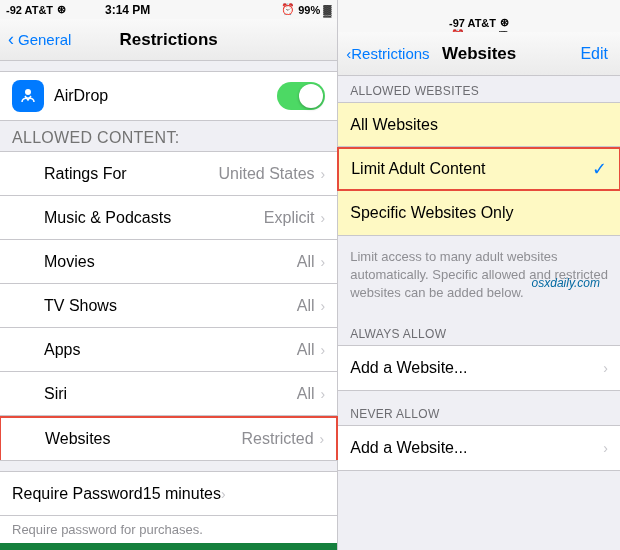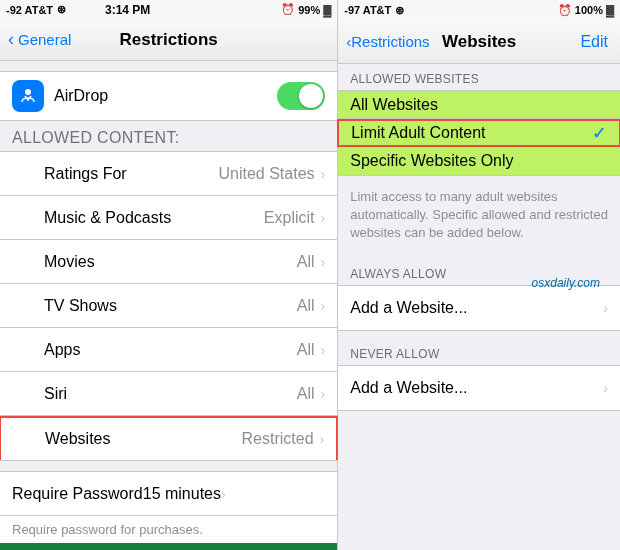--- a/index.html
+++ b/index.html
@@ -241,23 +241,23 @@
     .websites-options-group {
       background: #fff;
       border-top: 1px solid #c8c7cc;
       border-bottom: 1px solid #c8c7cc;
     }
 
     .website-option-row {
       display: flex;
       align-items: center;
       padding: 0 12px;
-      height: 28px;
-      border-bottom: 1px solid #c8c7cc;
-      background: #bef264;
+      height: 44px;
+      border-bottom: 1px solid #c8c7cc;
+      background: #fef9c3;
       cursor: pointer;
     }
     .website-option-row:last-child { border-bottom: none; }
     .website-option-row .opt-label { flex: 1; font-size: 16px; color: #000; }
     .website-option-row .checkmark { color: #007aff; font-size: 18px; }
 
     .limit-adult-row {
       border: 2px solid #e74c3c;
       margin: 0 -1px;
       z-index: 1;
@@ -398,21 +398,21 @@
       <span class="row-value">15 minutes</span>
       <span class="chevron">›</span>
     </div>
     <div class="require-password-sub">Require password for purchases.</div>
   </div>
 
 </div>
 
 <div class="right-panel" style="position:relative;">
 
-  <div class="status-bar-right" style="background:#f7f7f7; display:flex; align-items:center; justify-content:space-between; padding:0 6px; height:20px; font-size:11px; font-weight:600;">
+  <div class="status-bar-right" style="background:#f7f7f7; display:flex; align-items:center; justify-content:space-between; padding:16px 6px; height:20px; font-size:11px; font-weight:600;flex-direction:column;">
     <div style="display:flex;align-items:center;gap:4px;">
       <span>-97 AT&amp;T</span>
       <span>⊛</span>
     </div>
 
     <div style="display:flex;align-items:center;gap:3px;">
       <span>⏰</span>
       <span>100%</span>
       <span>▓</span>
     </div>

